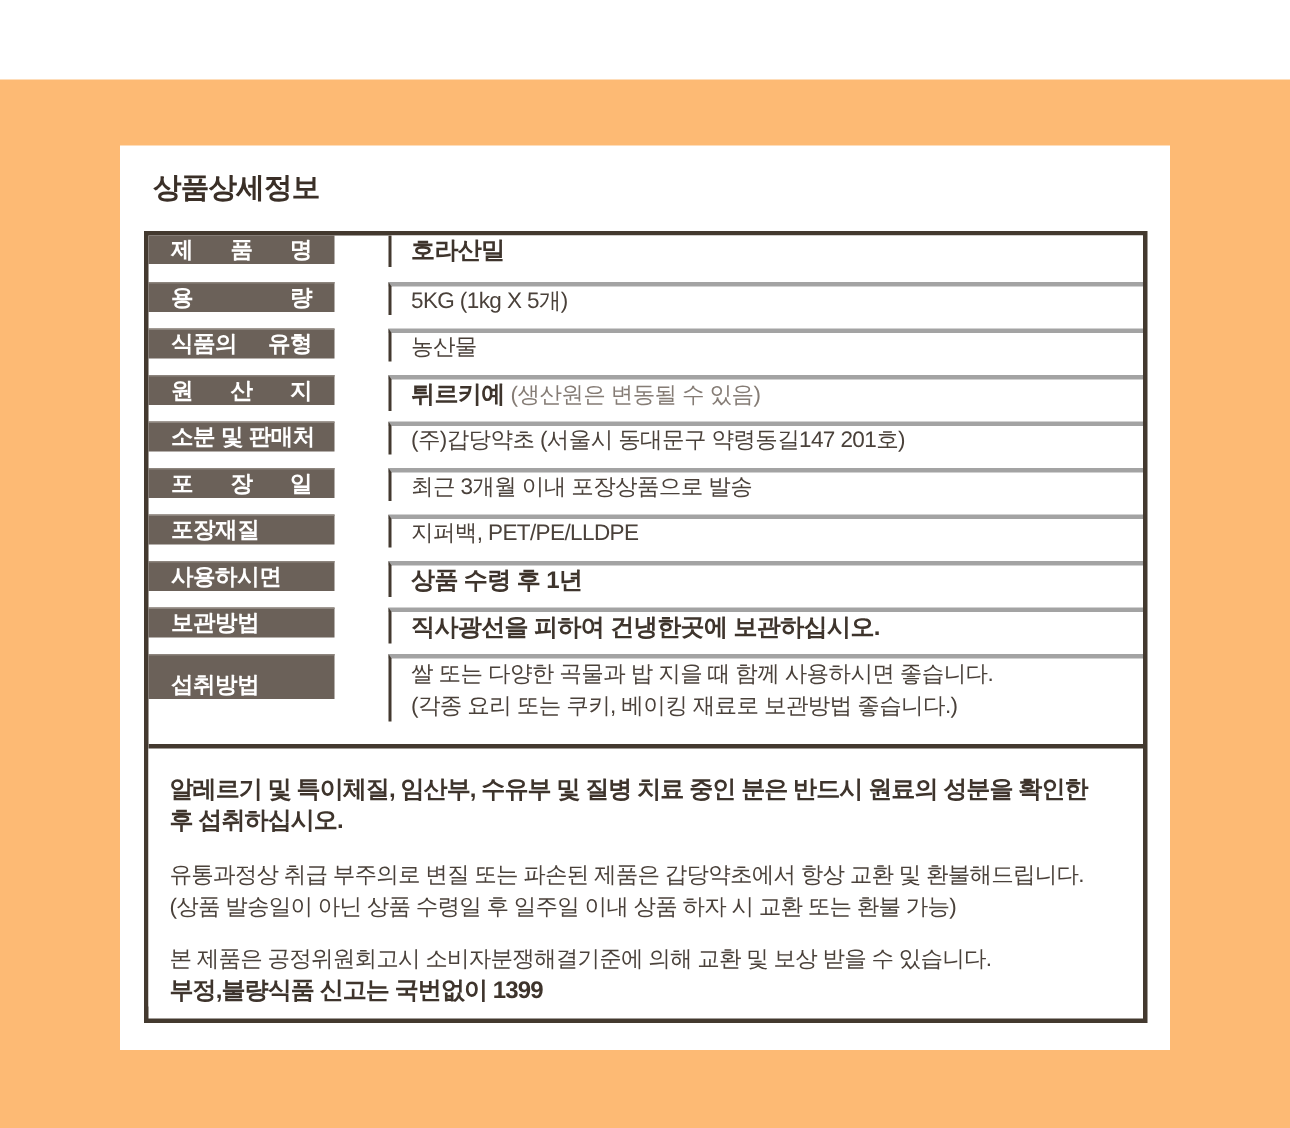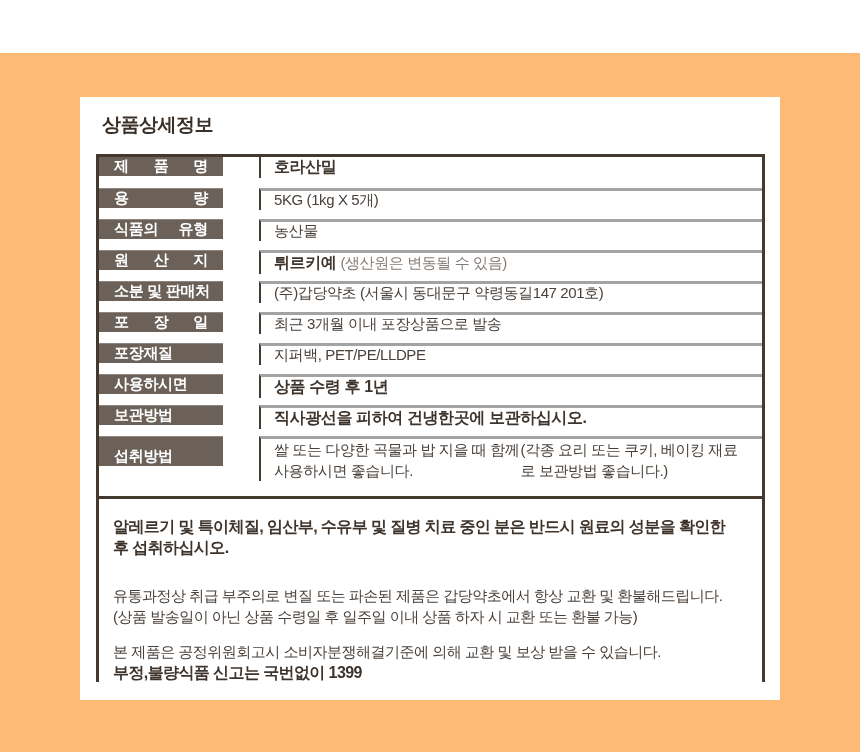--- a/index.html
+++ b/index.html
@@ -79,40 +79,40 @@
     display: flex;
     align-items: center;
     padding-left: 13px;
     padding-right: 10px;
     font-size: 15px;
     color: #4a413a;
     letter-spacing: -0.4px;
     background: #ffffff;
   }
   .spec-row.tall .value-cell {
-    flex-direction: row;
+    flex-direction: column;
     align-items: flex-start;
     justify-content: center;
     line-height: 21px;
   }
   .value-bold { font-weight: 700; color: #3e342c; font-size: 16px; }
   .value-note { color: #857c75; margin-left: 4px; }
   
   .notices {
     border-top: 3px solid #43392f;
     padding: 17px 22px 0 14px;
     background: #ffffff;
   }
   .notice-strong {
     font-size: 16px;
     font-weight: 700;
     color: #3e342c;
     letter-spacing: -0.6px;
     line-height: 21px;
-    margin-bottom: 27px;
+    margin-bottom: 15px;
   }
   .notice-para {
     font-size: 15px;
     color: #4a413a;
     letter-spacing: -0.5px;
     line-height: 21px;
     margin-bottom: 14px;
   }
   .notice-bold-line {
     font-size: 16px;

